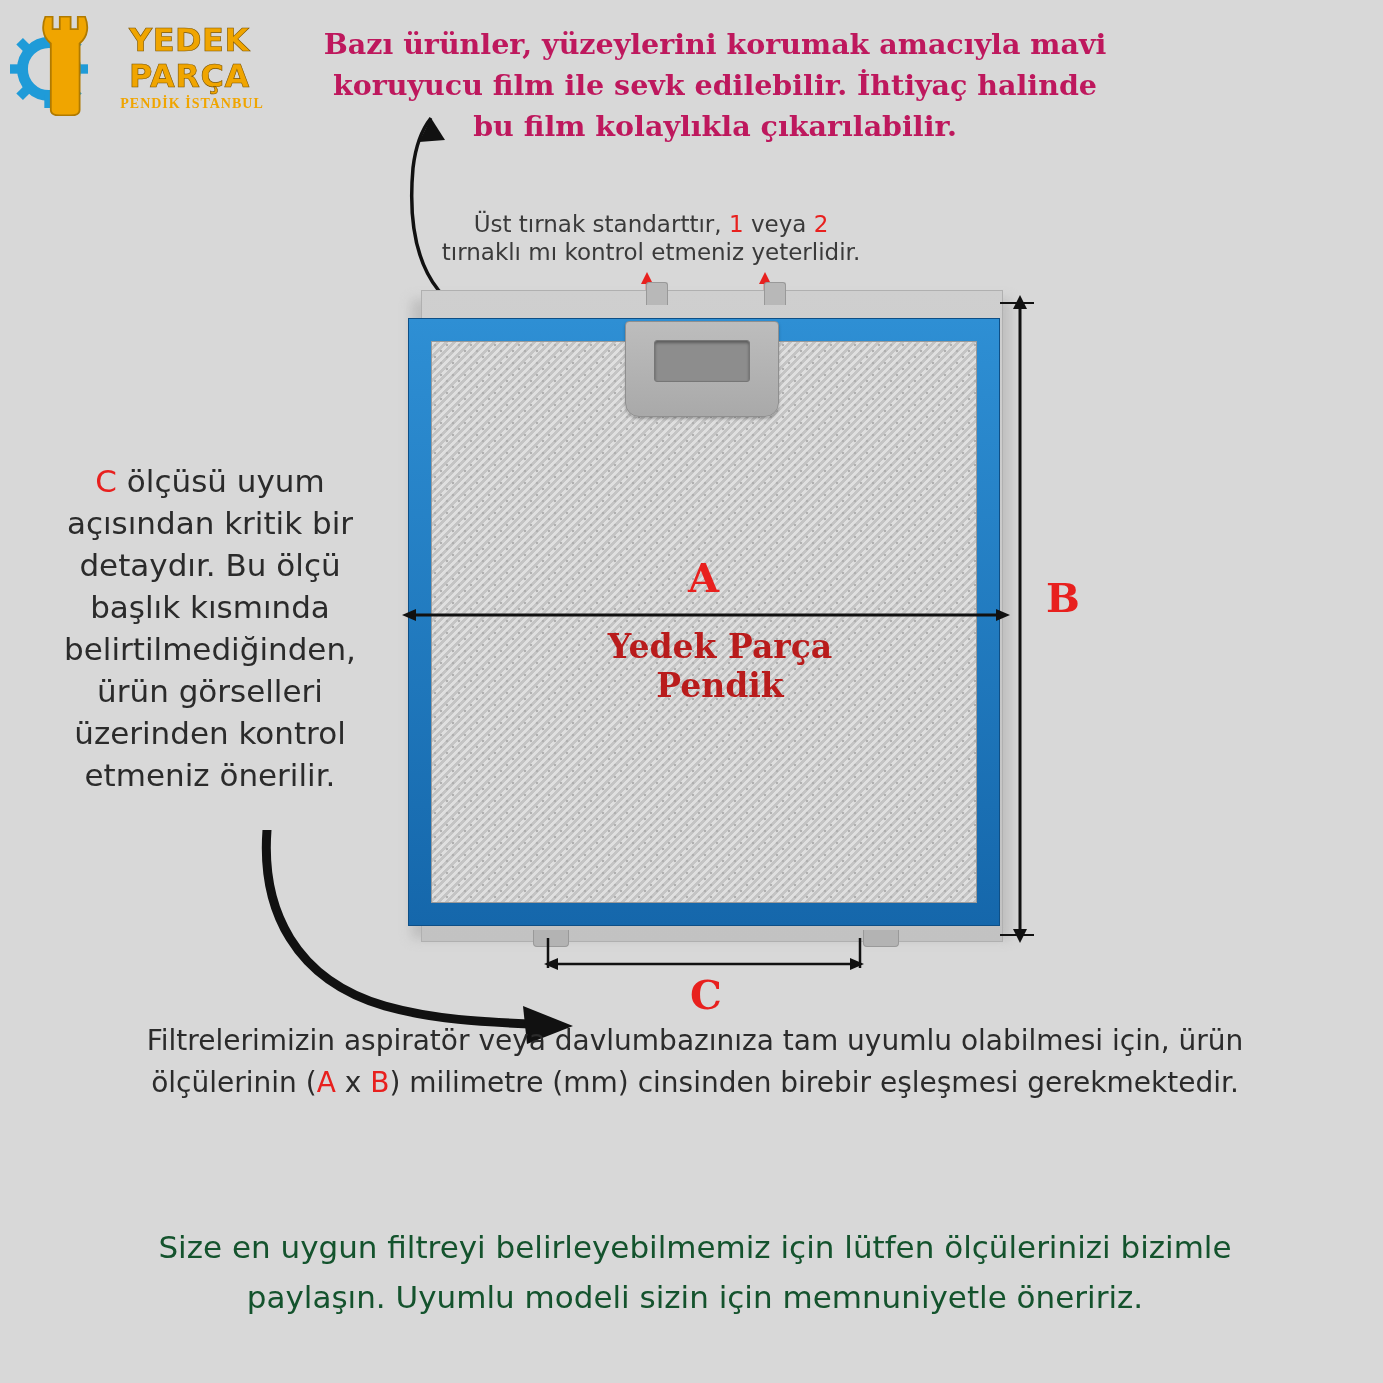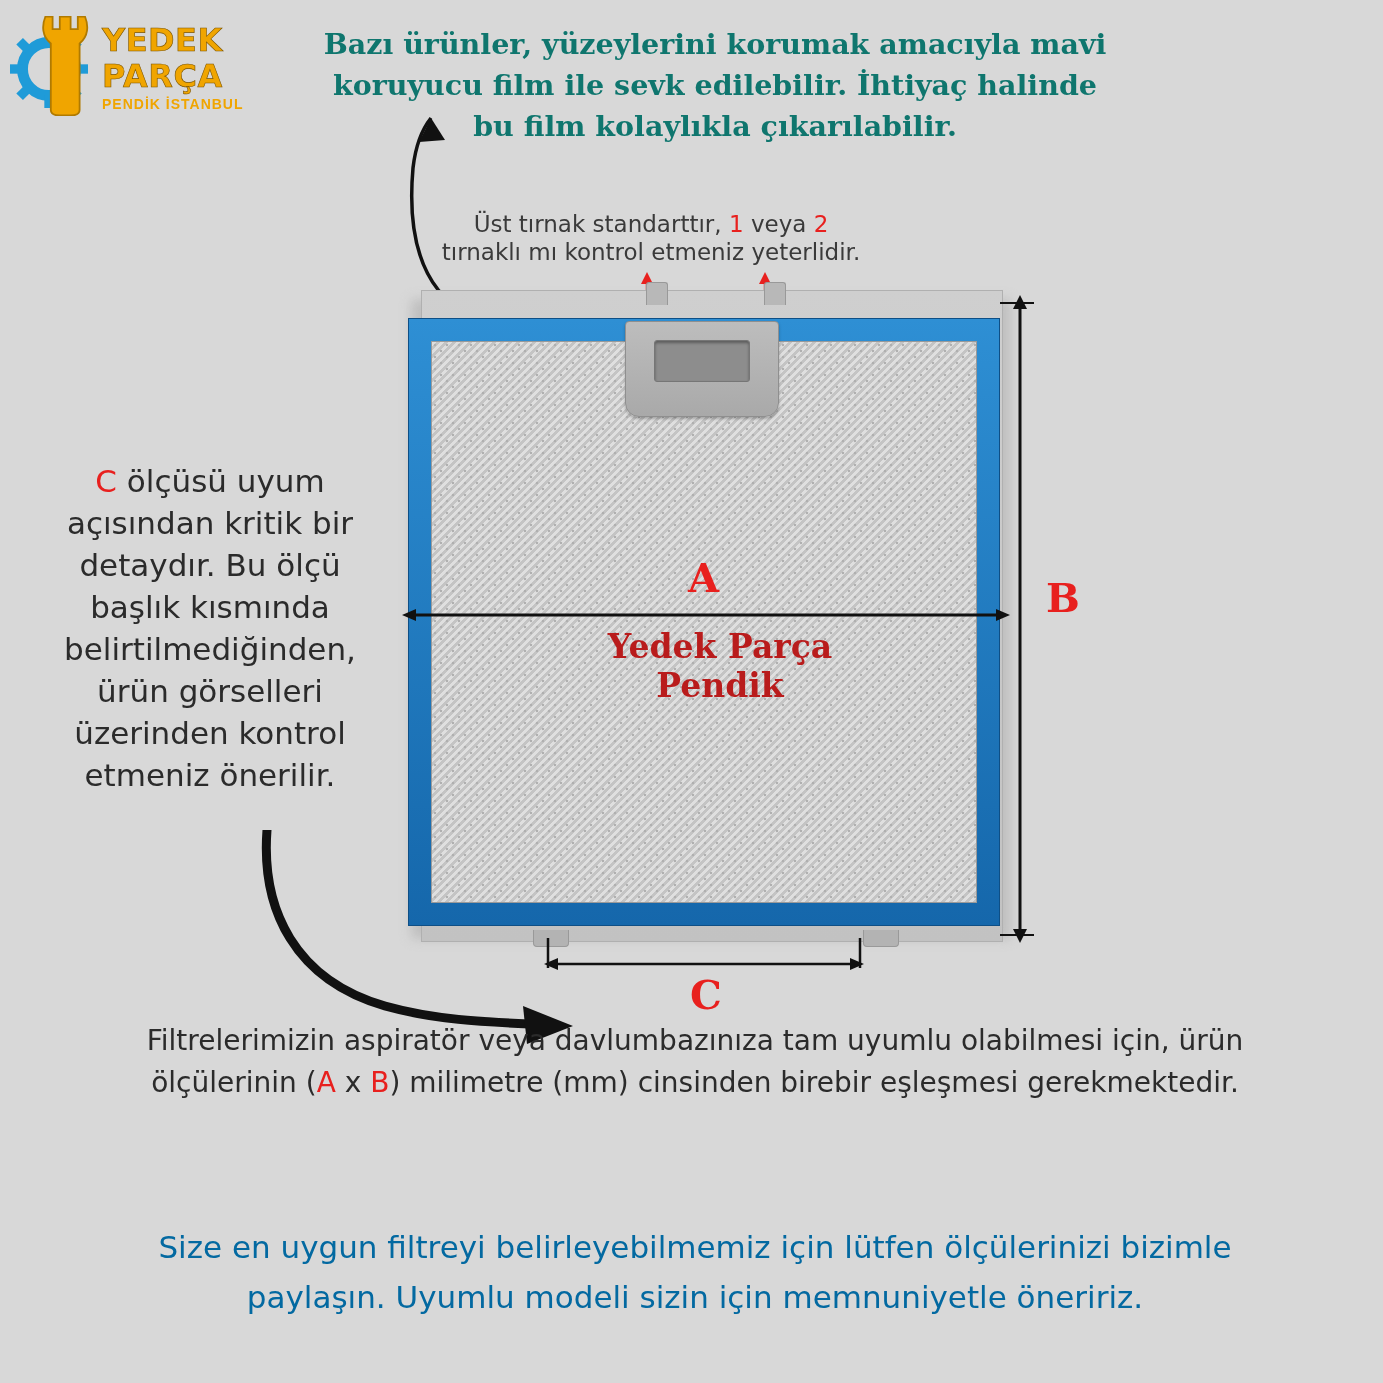--- a/index.html
+++ b/index.html
@@ -43,43 +43,45 @@
     top: 14px;
     width: 180px;
   }
   #logo .logo-line {
     font-family: "DejaVu Sans", sans-serif;
     font-weight: bold;
     font-size: 32px;
     color: #f0a500;
     line-height: 36px;
     letter-spacing: 0.5px;
+    margin-left: 27px;
     -webkit-text-stroke: 0.6px #7a5300;
   }
   #logo .logo-sub {
-    font-family: Liberation Sans, sans-serif;
+    font-family: Liberation Serif, serif;
     font-weight: bold;
     font-size: 14px;
     color: #f0a500;
     letter-spacing: 1px;
     margin-top: 2px;
+    text-align: center;
   }
 
   
   #top-heading {
     position: absolute;
     left: 320px;
     top: 24px;
     width: 790px;
     text-align: center;
     font-family: "DejaVu Serif", serif;
     font-weight: bold;
     font-size: 28.5px;
     line-height: 41px;
-    color: #0f766e;
+    color: #be185d;
   }
 
   
   #tab-note {
     position: absolute;
     left: 436px;
     top: 210px;
     width: 430px;
     text-align: center;
     font-family: "DejaVu Sans", sans-serif;
@@ -265,21 +267,21 @@
 
   #bottom-red {
     position: absolute;
     left: 110px;
     top: 1222px;
     width: 1170px;
     text-align: center;
     font-family: "DejaVu Sans", sans-serif;
     font-size: 31px;
     line-height: 50px;
-    color: #0369a1;
+    color: #14532d;
   }
 </style>
 </head>
 <body>
 
 <div id="logo">
   <span class="gear">
     <svg viewBox="0 0 100 100" width="78" height="78">
       <g fill="#1f9bd8">
         <circle cx="50" cy="50" r="34" fill="none" stroke="#1f9bd8" stroke-width="14"></circle>

